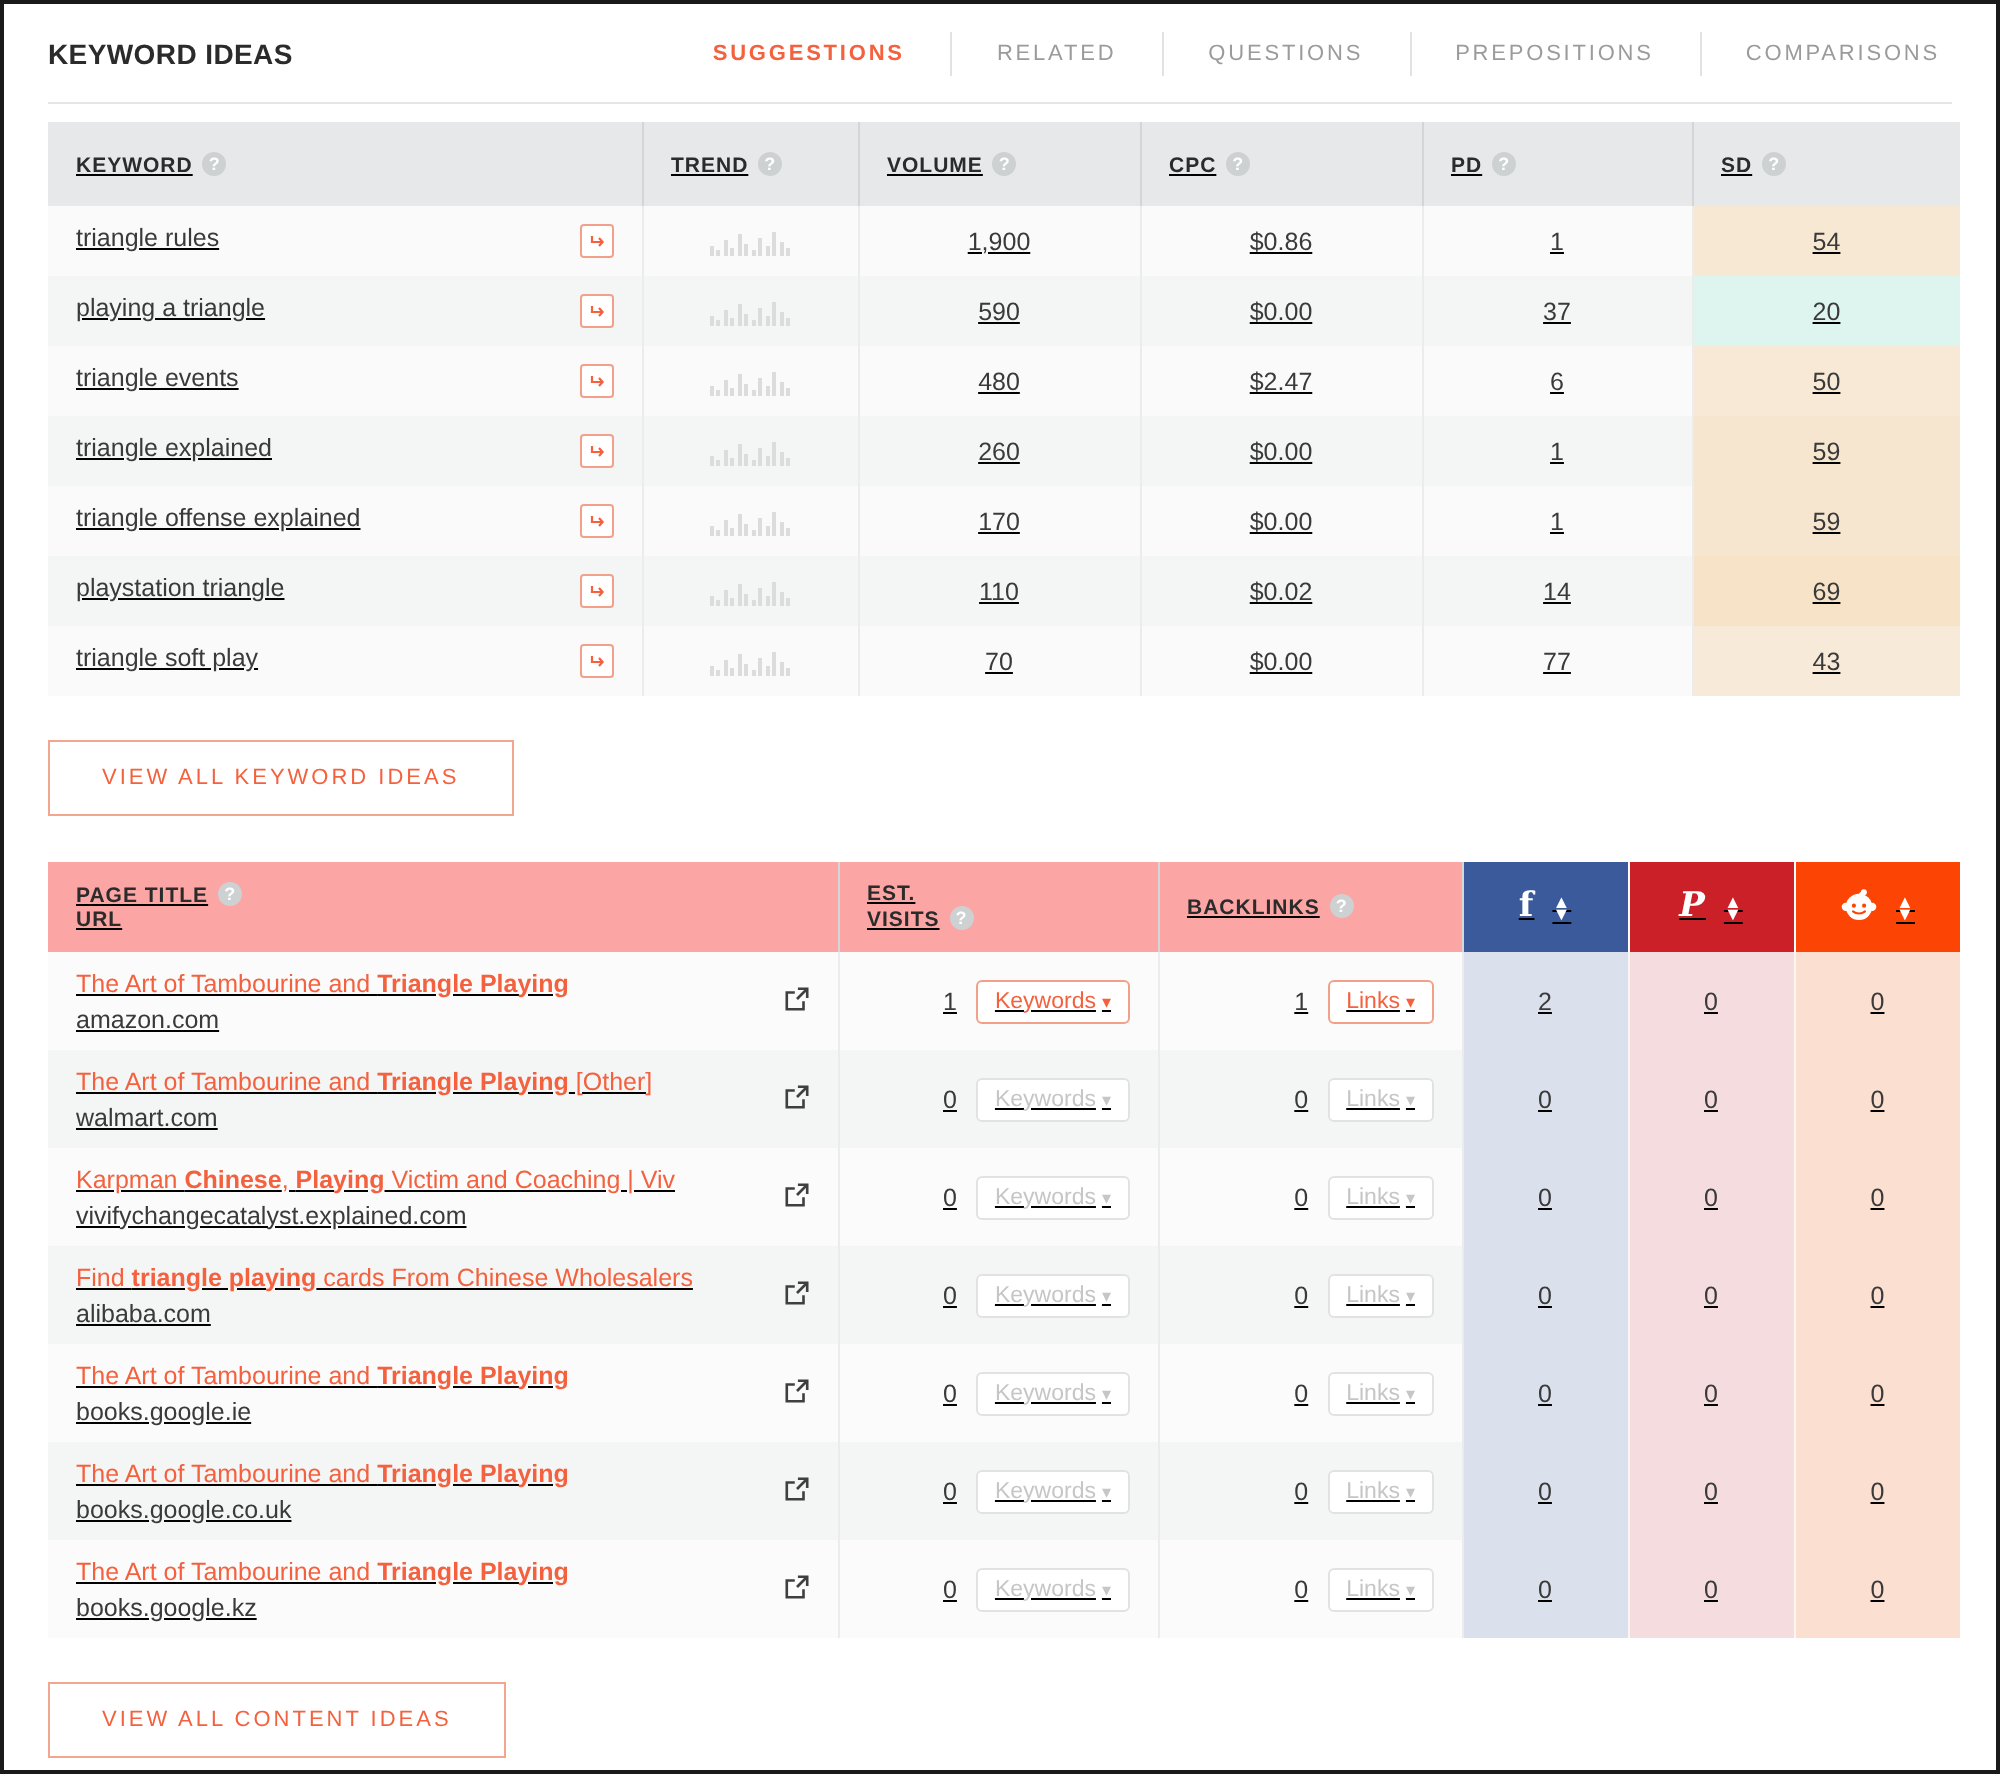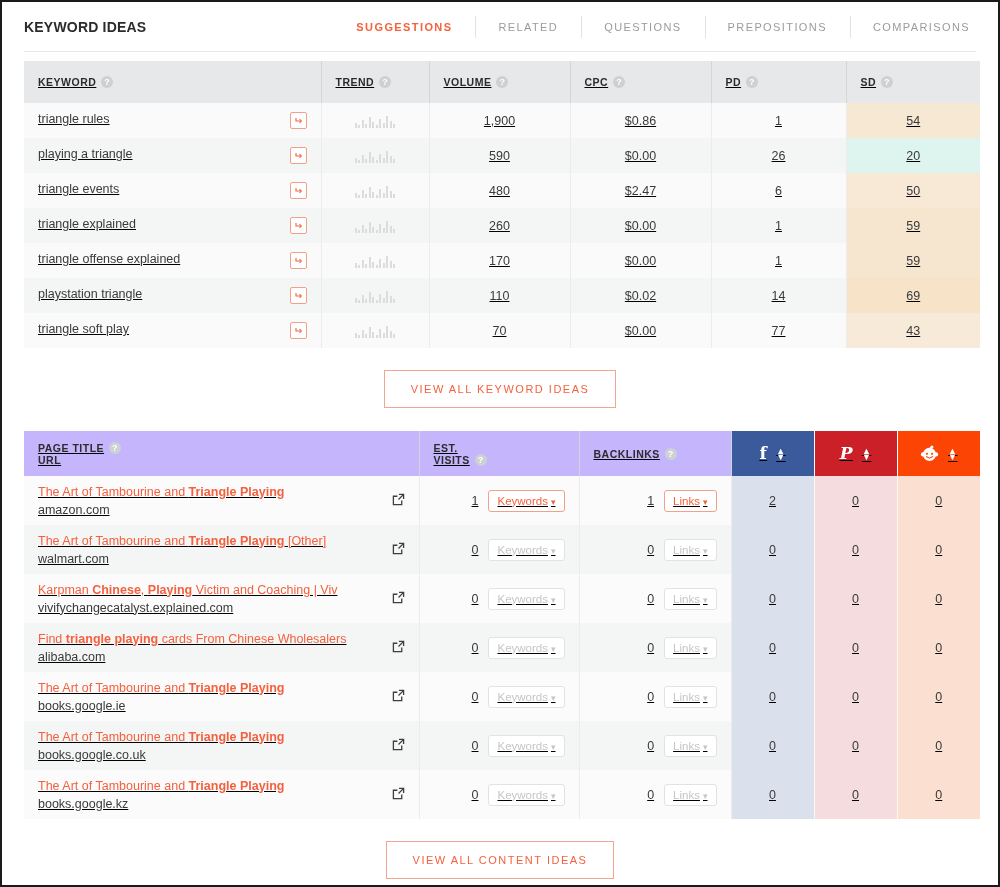--- a/index.html
+++ b/index.html
@@ -88,21 +88,21 @@
   .arrow-btn svg { display: block; }
 
   .spark { display: flex; align-items: flex-end; justify-content: center;
            height: 14px; gap: 1.5px; }
   .spark i { width: 2px; background: #dcdcdc; display: block; }
 
   
   .ci-wrap { margin-top: 23px; }
   .ci-table { margin-top: 9px; }
   .ci-table th {
-    background: #c4b5fd; height: 45px; vertical-align: middle;
+    background: #fca5a5; height: 45px; vertical-align: middle;
     font-size: 10.5px; font-weight: 700; color: #2b2b2b;
     letter-spacing: .5px; text-align: left; padding: 0 14px;
     border-right: 1px solid #d3d6d7;
   }
   .ci-table th.social { padding: 0; border-right: 1px solid #fff; }
   .ci-table th.social:last-child { border-right: none; }
   .soc-head { display: flex; align-items: center; justify-content: center; gap: 9px;
               height: 45px; color: #fff; }
   .soc-glyph { font-size: 17px; font-weight: 700; line-height: 1; }
   .sortch { display: flex; flex-direction: column; line-height: 6px;
@@ -126,21 +126,21 @@
   .cell-dd { display: flex; align-items: center; justify-content: flex-end; gap: 10px; }
   .dd {
     border: 1px solid #f2a08a; color: #f4613e; background: #fff;
     border-radius: 3px; font-size: 11.5px; padding: 4px 8px;
     white-space: nowrap; cursor: pointer;
   }
   .dd.off { border-color: #e2e2e2; color: #c6c6c6; cursor: default; }
   .dd .cv { font-size: 9px; margin-left: 3px; }
 
   
-  .btn-row { display: flex; justify-content: center; }
+  .btn-row { display: flex; justify-content: flex-start; }
   .vbtn {
     border: 1px solid #f3a68f; color: #f4613e; background: #fff;
     font-size: 11px; letter-spacing: 1.5px;
     padding: 12px 26px; cursor: pointer; white-space: nowrap;
   }
   .mt-kw { margin-top: 22px; }
   .mt-ci { margin-top: 22px; }
 </style>
 </head>
 <body>
@@ -235,21 +235,21 @@
                 <i style="height: 3px;"></i>
                 <i style="height: 9px;"></i>
                 <i style="height: 5px;"></i>
                 <i style="height: 12px;"></i>
                 <i style="height: 7px;"></i>
                 <i style="height: 4px;"></i>
               </div>
             </td>
             <td class="num">590</td>
             <td class="num">$0.00</td>
-            <td class="num">26</td>
+            <td class="num">37</td>
             <td class="num sd" style="background: rgb(221, 245, 238) !important;">20</td>
           </tr>
           <tr>
             <td>
               <div class="kw-cell">
                 <span class="kw-text">triangle events</span>
                 <span class="arrow-btn">
                   <svg width="11" height="11" viewBox="0 0 11 11">
                     <path d="M3 3 L3 6 L8 6" fill="none" stroke="#f4613e" stroke-width="1.1"></path>
                     <path d="M6.5 4 L8.3 6 L6.5 8" fill="none" stroke="#f4613e" stroke-width="1.1"></path>

